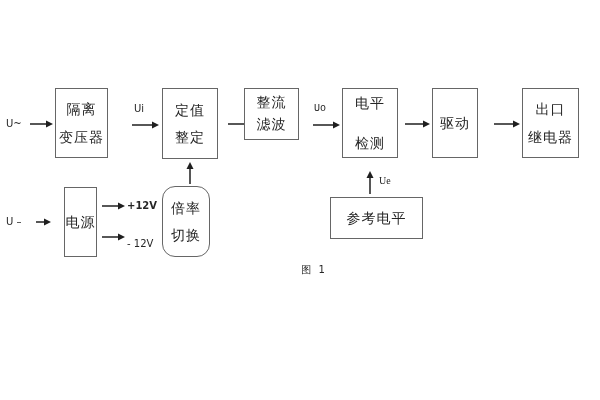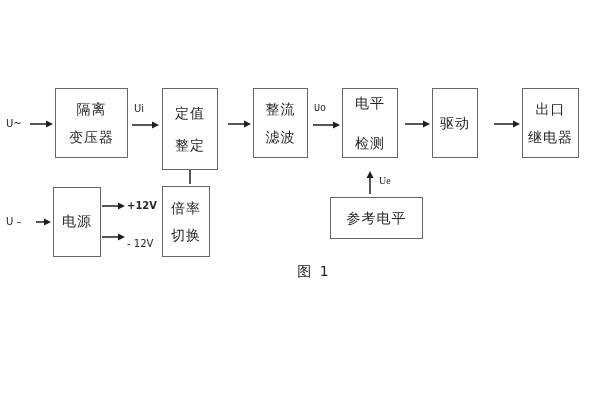--- a/index.html
+++ b/index.html
@@ -8,39 +8,39 @@
     font-family:"DejaVu Sans","Liberation Sans",sans-serif;color:#262626;
   }
   .arrow-layer{position:absolute;left:0;top:0;width:600px;height:400px;pointer-events:none;}
   .block{
     position:absolute;box-sizing:border-box;border:1.5px solid #666666;background:#ffffff;
     display:flex;flex-direction:column;align-items:center;justify-content:space-evenly;
     font-size:14px;letter-spacing:1px;line-height:1;text-align:center;
   }
   .block.single{justify-content:center;}
   
-  .b-iso {left:55px; top:88px; width:73px; height:70px;}
-  .b-set {left:162px;top:88px; width:56px; height:82px;align-items:center;}
-  .b-rec {left:253px;top:88px; width:55px; height:70px;}
+  .b-iso {left:55px; top:88px; width:53px; height:70px;}
+  .b-set {left:162px;top:88px; width:56px; height:71px;align-items:center;}
+  .b-rec {left:244px;top:88px; width:55px; height:52px;font-family:Liberation Serif, serif;}
   .b-lvl {left:342px;top:88px; width:56px; height:70px;gap:19px;}
   .b-drv {left:432px;top:88px; width:46px; height:70px;}
   .b-out {left:522px;top:88px; width:57px; height:70px;align-items:center;}
   
-  .b-pwr {left:53px; top:187px;width:48px; height:70px;font-family:Liberation Mono, monospace;}
-  .b-rat {left:162px;top:186px;width:48px; height:71px;}
+  .b-pwr {left:64px; top:187px;width:33px; height:70px;}
+  .b-rat {left:162px;top:186px;width:48px; height:71px;border-radius:13px;}
   .b-ref {left:330px;top:197px;width:93px; height:42px;}
   .sig{position:absolute;font-size:10px;line-height:16px;white-space:nowrap;}
   .sig-uac{left:6px;  top:116px;}
   .sig-ui {left:134px;top:101px;}
   .sig-uo {left:314px;top:101px;font-family:Liberation Mono, monospace;}
   .sig-ue {left:379px;top:173px;font-family:Liberation Serif, serif;}
   .sig-udc{left:6px;  top:214px;}
   .sig-p12{left:127px;top:198px;font-weight:bold;}
   .sig-n12{left:127px;top:236px;}
-  .caption{position:absolute;left:284px;top:263px;width:60px;text-align:center;font-size:14px;letter-spacing:2px;}
+  .caption{position:absolute;left:284px;top:263px;width:60px;text-align:center;font-size:10px;letter-spacing:2px;}
 </style>
 </head>
 <body>
 
 <div class="canvas">
 
   <svg class="arrow-layer" width="600" height="400" viewBox="0 0 600 400">
     <g stroke="#1f1f1f" stroke-width="1.5" fill="#1f1f1f">
       <g>
         <line x1="30" y1="124" x2="46" y2="124"></line>

